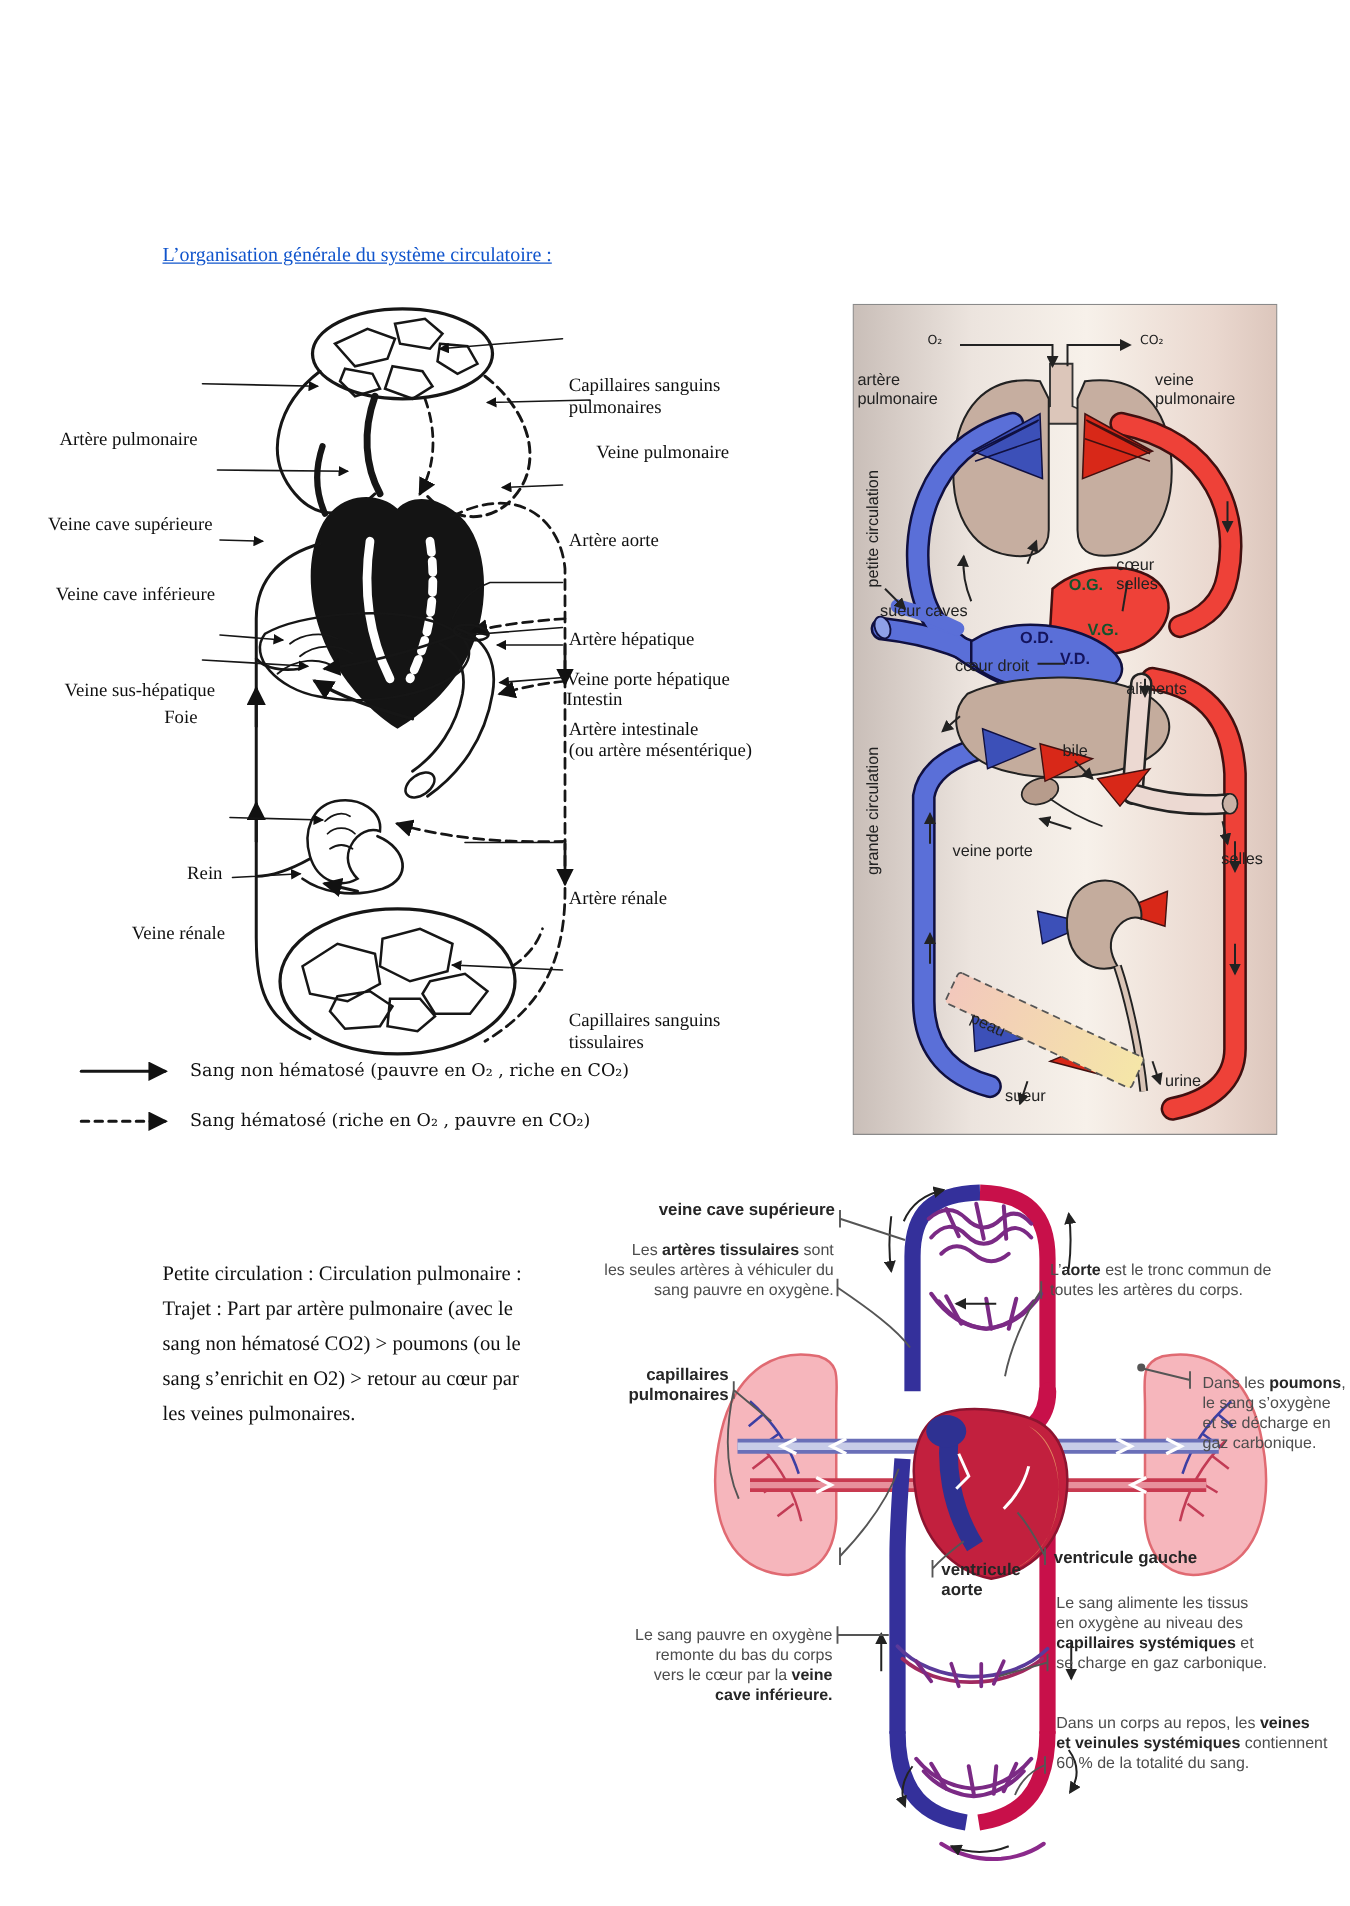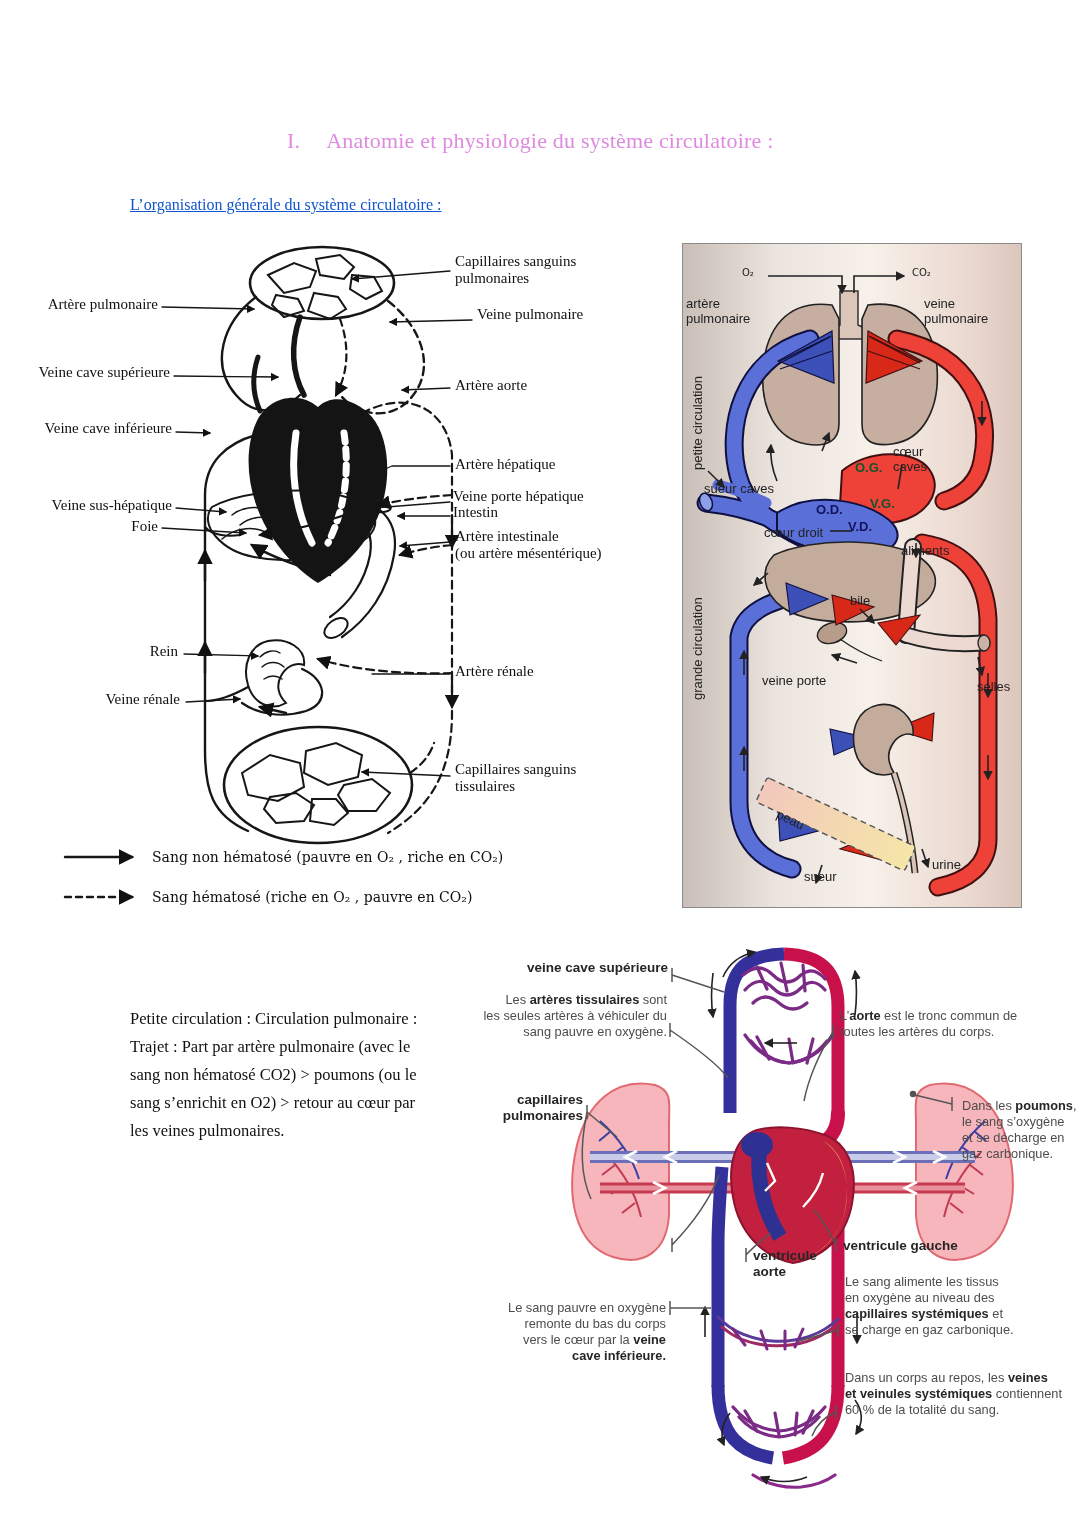--- a/index.html
+++ b/index.html
@@ -5,21 +5,21 @@
   html,body{margin:0;padding:0;background:#ffffff;}
   #page{position:relative;width:1080px;height:1525px;background:#fff;overflow:hidden;
         font-family:"Liberation Serif",serif;color:#151515;}
   .abs{position:absolute;}
   .pre{white-space:pre-line;}
   
   #title{left:287px;top:128px;font-size:22px;color:#df8ae0;letter-spacing:.2px;}
   #title .num{margin-right:26px;}
   #doclink{left:130px;top:196px;font-size:16px;color:#1155cc;text-decoration:underline;cursor:pointer;}
   
-  .bwl{font-size:15px;line-height:17px;color:#101010;}
+  .bwl{font-size:15px;line-height:17px;color:#101010;margin-top:48px;}
   .ra{text-align:right;}
   
   .leg{font-size:14px;color:#101010;}
   
   .cdl{font-family:"Liberation Sans",sans-serif;font-size:13px;line-height:15px;color:#222;}
   .rot{transform:rotate(-90deg);transform-origin:0 0;}
   .navy{color:#14145e;font-weight:bold;text-align:center;}
   .darkred{color:#14532d;font-weight:bold;}
   .gas{font-family:"DejaVu Sans",sans-serif;font-size:10px;color:#222;}
   
@@ -28,23 +28,20 @@
   .cap{font-family:"Liberation Sans",sans-serif;font-size:12.8px;line-height:16px;color:#4d4d4d;}
   .cap b{color:#262626;}
   .cap.big{font-size:13.5px;}
   svg{position:absolute;}
 </style>
 </head>
 <body>
 
 <div id="page">
 
-  <div class="abs" id="title">
-    <span class="num">I.</span><span>Anatomie et physiologie du système circulatoire :</span>
-  </div>
   <div class="abs" id="doclink">L’organisation générale du système circulatoire :</div>
 
   <svg style="left:0;top:245px" width="640" height="670" viewBox="0 0 640 670">
     <defs>
       <marker id="ah" viewBox="0 0 10 10" refX="8.5" refY="5" markerWidth="6.5" markerHeight="6.5" orient="auto-start-reverse">
           <path d="M0 0L10 5L0 10z" fill="#111"></path>
         </marker>
     </defs>
     <g stroke="#161616" fill="none" stroke-width="2" stroke-linecap="round">
 
@@ -251,21 +248,21 @@
 
   <div class="abs gas" style="left:742px;top:267px">O₂</div>
   <div class="abs gas" style="left:912px;top:267px">CO₂</div>
   <div class="abs cdl pre" style="left:686px;top:296px">artère
 pulmonaire</div>
   <div class="abs cdl pre" style="left:924px;top:296px">veine
 pulmonaire</div>
   <div class="abs cdl rot" style="left:690px;top:470px;width:130px">petite circulation</div>
   <div class="abs cdl" style="left:704px;top:481px">sueur caves</div>
   <div class="abs cdl pre" style="left:893px;top:444px">cœur
-caves</div>
+selles</div>
   <div class="abs cdl darkred" style="left:855px;top:460px">O.G.</div>
   <div class="abs cdl darkred" style="left:870px;top:496px">V.G.</div>
   <div class="abs cdl navy" style="left:816px;top:502px">O.D.</div>
   <div class="abs cdl navy" style="left:848px;top:519px">V.D.</div>
   <div class="abs cdl" style="left:764px;top:525px">cœur droit</div>
   <div class="abs cdl" style="left:901px;top:543px">aliments</div>
   <div class="abs cdl rot" style="left:690px;top:700px;width:140px">grande circulation</div>
   <div class="abs cdl" style="left:850px;top:593px">bile</div>
   <div class="abs cdl" style="left:762px;top:673px">veine porte</div>
   <div class="abs cdl" style="left:977px;top:679px">selles</div>

